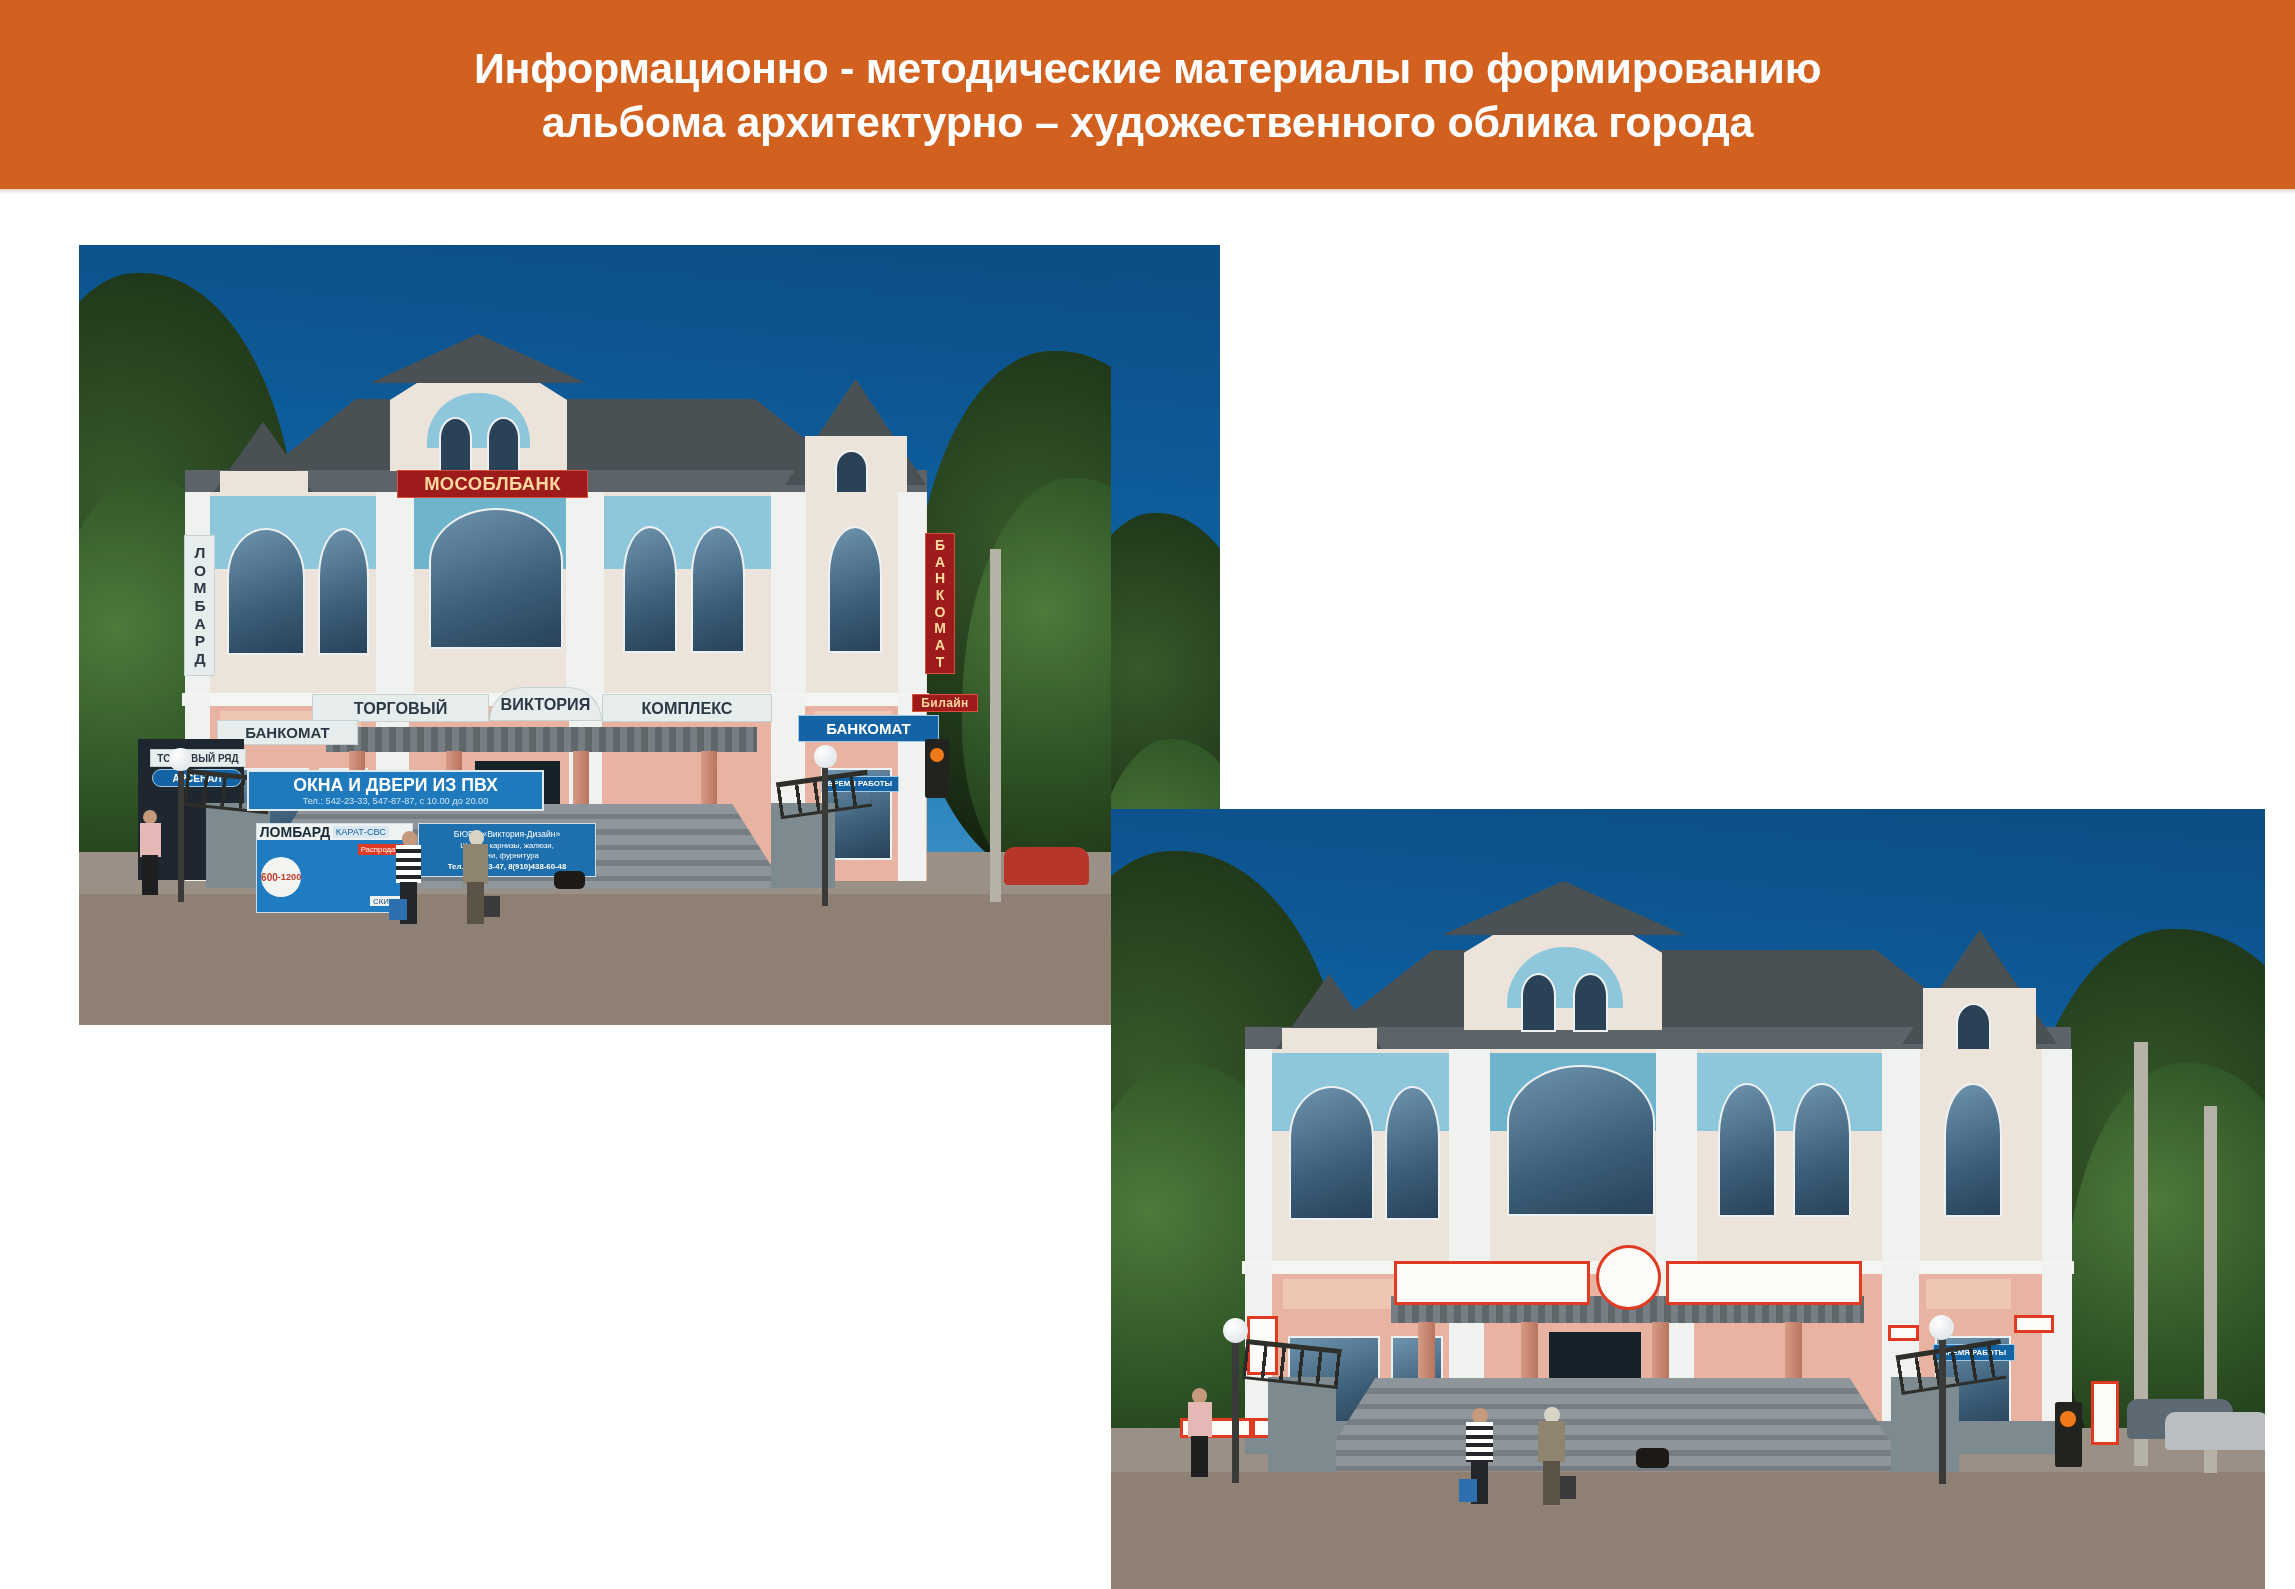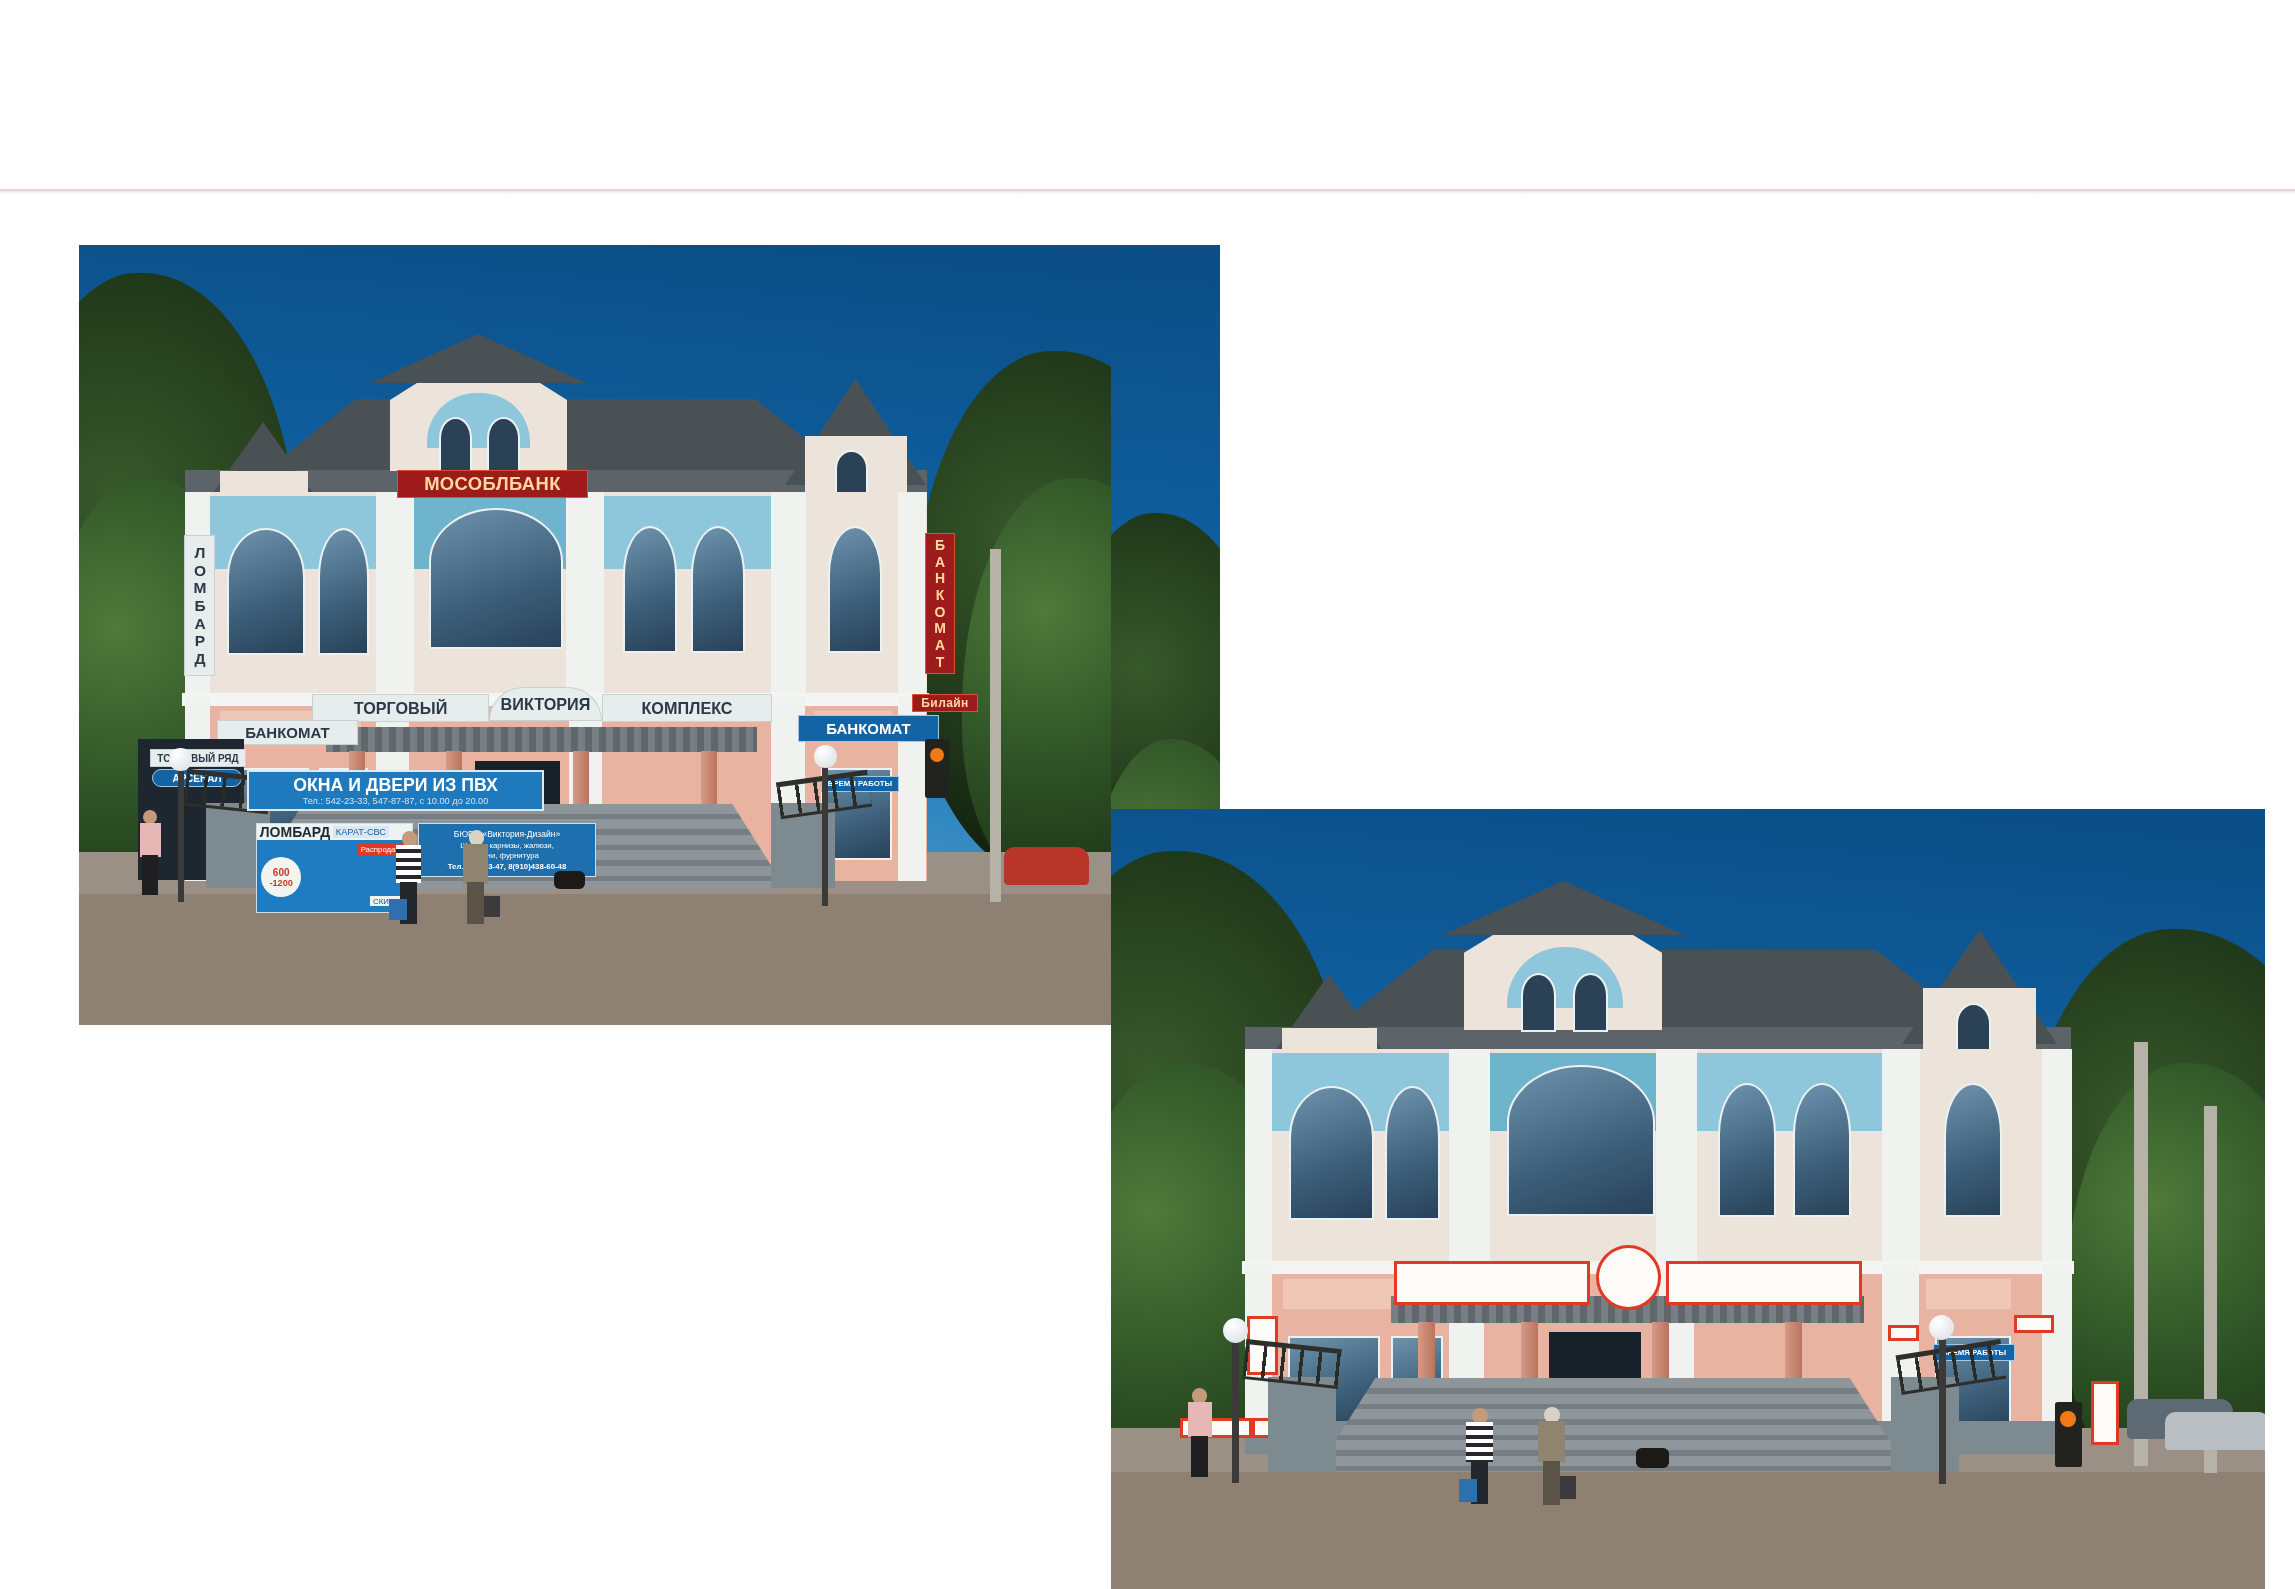--- a/index.html
+++ b/index.html
@@ -112,20 +112,26 @@
   
   .car { position:absolute; border-radius:10px 12.7px 4.2px 4.2px; background:#b9bec2; }
   .car.d { background:#5d6a74; }
   .car.r { background:#b8352a; }
 </style>
 </head>
 <body>
 
 <div id="slide">
 
+  <div id="header">
+    <div id="header-inner">
+      <div class="title-line">Информационно - методические материалы по формированию</div>
+      <div class="title-line">альбома архитектурно – художественного облика города</div>
+    </div>
+  </div>
   <div id="header-shadow"></div>
 
 
   <div class="photo" style="left:79px; top:245px; width:1032px; height:780px;">
     <div class="inner">
       <div class="sky"></div>
 
       <div class="tree dark" style="left:-85px; top:28px; width:304px; height:636px;"></div>
       <div class="tree" style="left:-42px; top:233px; width:226px; height:494px;"></div>
 
@@ -254,21 +260,21 @@
         <div class="b2" style="font-size:9.2px;">Тел.: 542-23-33, 547-87-87, с 10.00 до 20.00</div>
       </div>
 
       <div class="board" style="left:177px; top:578px; width:157px; height:90px; background:#1f7cc0;">
         <div style="display:flex;width:100%;background:#eef2f2;align-items:center;">
           <div class="t" style="font-size:14px;font-weight:bold;color:#1b2a36;padding:0 2.8px;">ЛОМБАРД</div>
           <div class="t" style="font-size:9.2px;color:#1a5fa0;background:#dbe8f2;padding:1.4px 2.8px;">КАРАТ-СВС</div>
         </div>
         <div style="position:relative;width:100%;flex:1;">
           <div style="position:absolute;left:4.2px;top:17px;width:40px;height:40px;
-                      border-radius:50%;background:#f2f4f0;display:flex;flex-direction:column;
+                      border-radius:50%;background:#f2f4f0;display:flex;flex-direction:row;
                       align-items:center;justify-content:center;">
             <div class="t" style="font-size:10px;color:#c43a2a;font-weight:bold;">600</div>
             <div class="t" style="font-size:9.2px;color:#c43a2a;font-weight:bold;">-1200</div>
           </div>
           <div class="t" style="position:absolute;right:4.2px;top:4.2px;font-size:7.8px;background:#e23a22;
                       color:#fff;padding:0.7px 2.8px;">Распродажа</div>
           <div class="t" style="position:absolute;right:4.2px;bottom:5.7px;font-size:7.8px;
                       background:#eef2f2;color:#1b4f7f;padding:0.7px 3.5px;">СКИДКИ</div>
         </div>
       </div>

